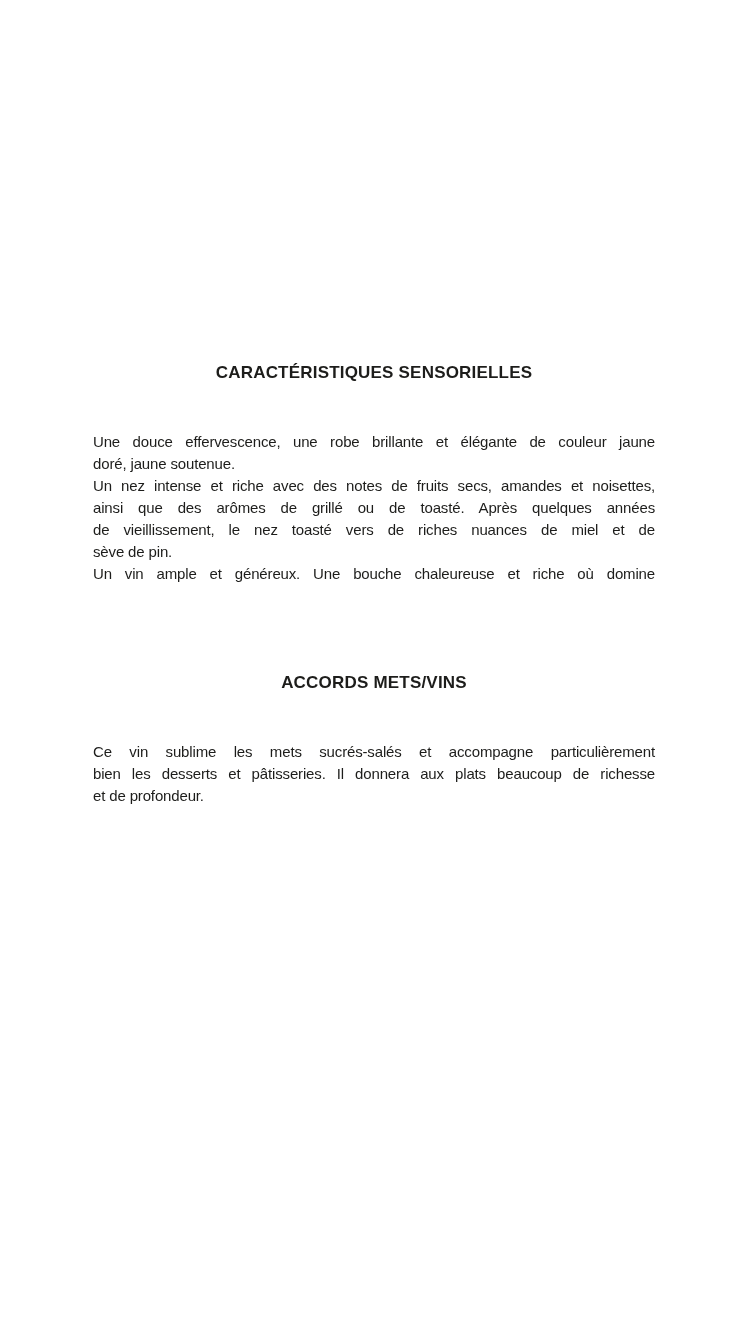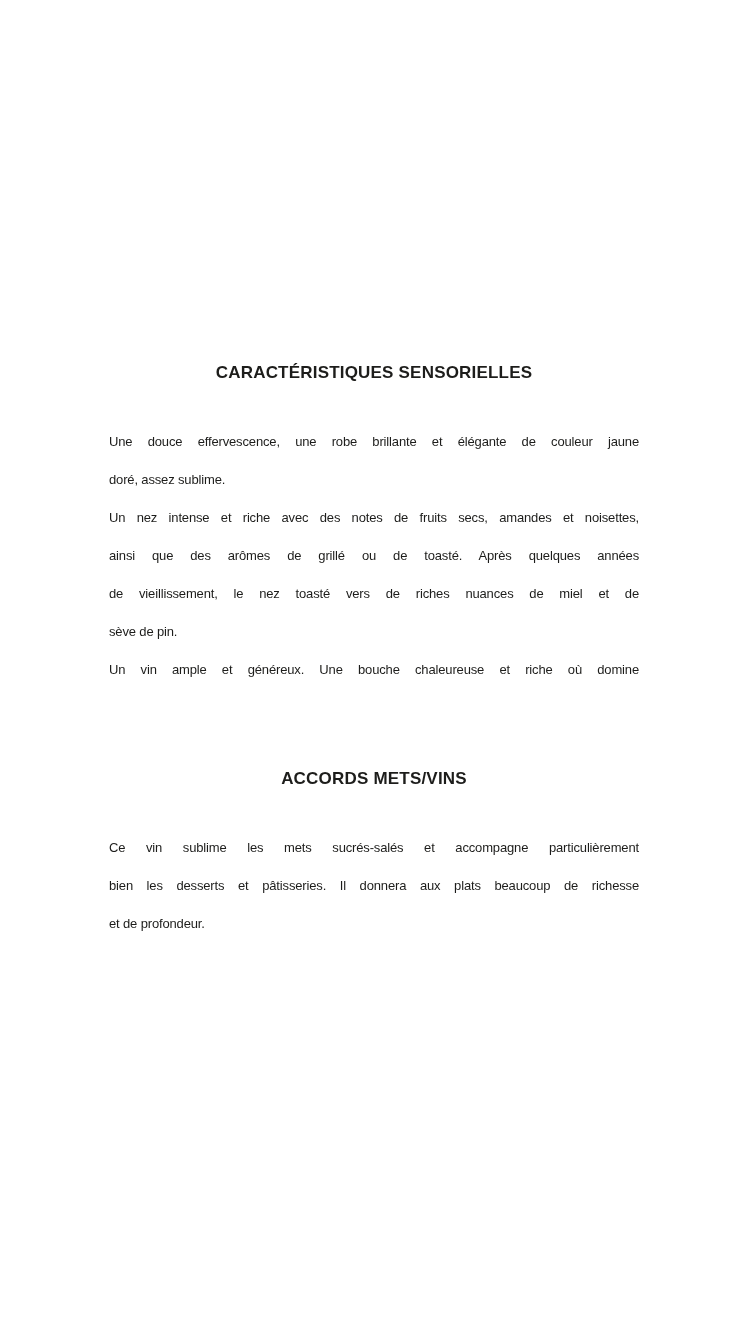--- a/index.html
+++ b/index.html
@@ -30,43 +30,43 @@
     letter-spacing: 0.2px;
     color: #1d1d1b;
   }
   .section-heading.second {
     margin-top: 88px;
   }
   .section-body {
     margin: 0;
   }
   .ln {
-    margin: 16px;
-    font-size: 13px;
+    margin: 0;
+    font-size: 15px;
     line-height: 22px;
     letter-spacing: -0.15px;
     text-align: left;
     color: #1d1d1b;
   }
   
   .ln.j {
     text-align: justify;
     text-align-last: justify;
   }
 </style>
 </head>
 <body>
 
 <main class="page">
 
   <section>
     <h2 class="section-heading">CARACTÉRISTIQUES SENSORIELLES</h2>
     <div class="section-body">
       <p class="ln j">Une douce effervescence, une robe brillante et élégante de couleur jaune</p>
-      <p class="ln">doré, assez sublime.</p>
+      <p class="ln">doré, jaune soutenue.</p>
       <p class="ln j">Un nez intense et riche avec des notes de fruits secs, amandes et noisettes,</p>
       <p class="ln j">ainsi que des arômes de grillé ou de toasté. Après quelques années</p>
       <p class="ln j">de vieillissement, le nez toasté vers de riches nuances de miel et de</p>
       <p class="ln">sève de pin.</p>
       <p class="ln j">Un vin ample et généreux. Une bouche chaleureuse et riche où domine</p>
     </div>
   </section>
 
   <section>
     <h2 class="section-heading second">ACCORDS METS/VINS</h2>

